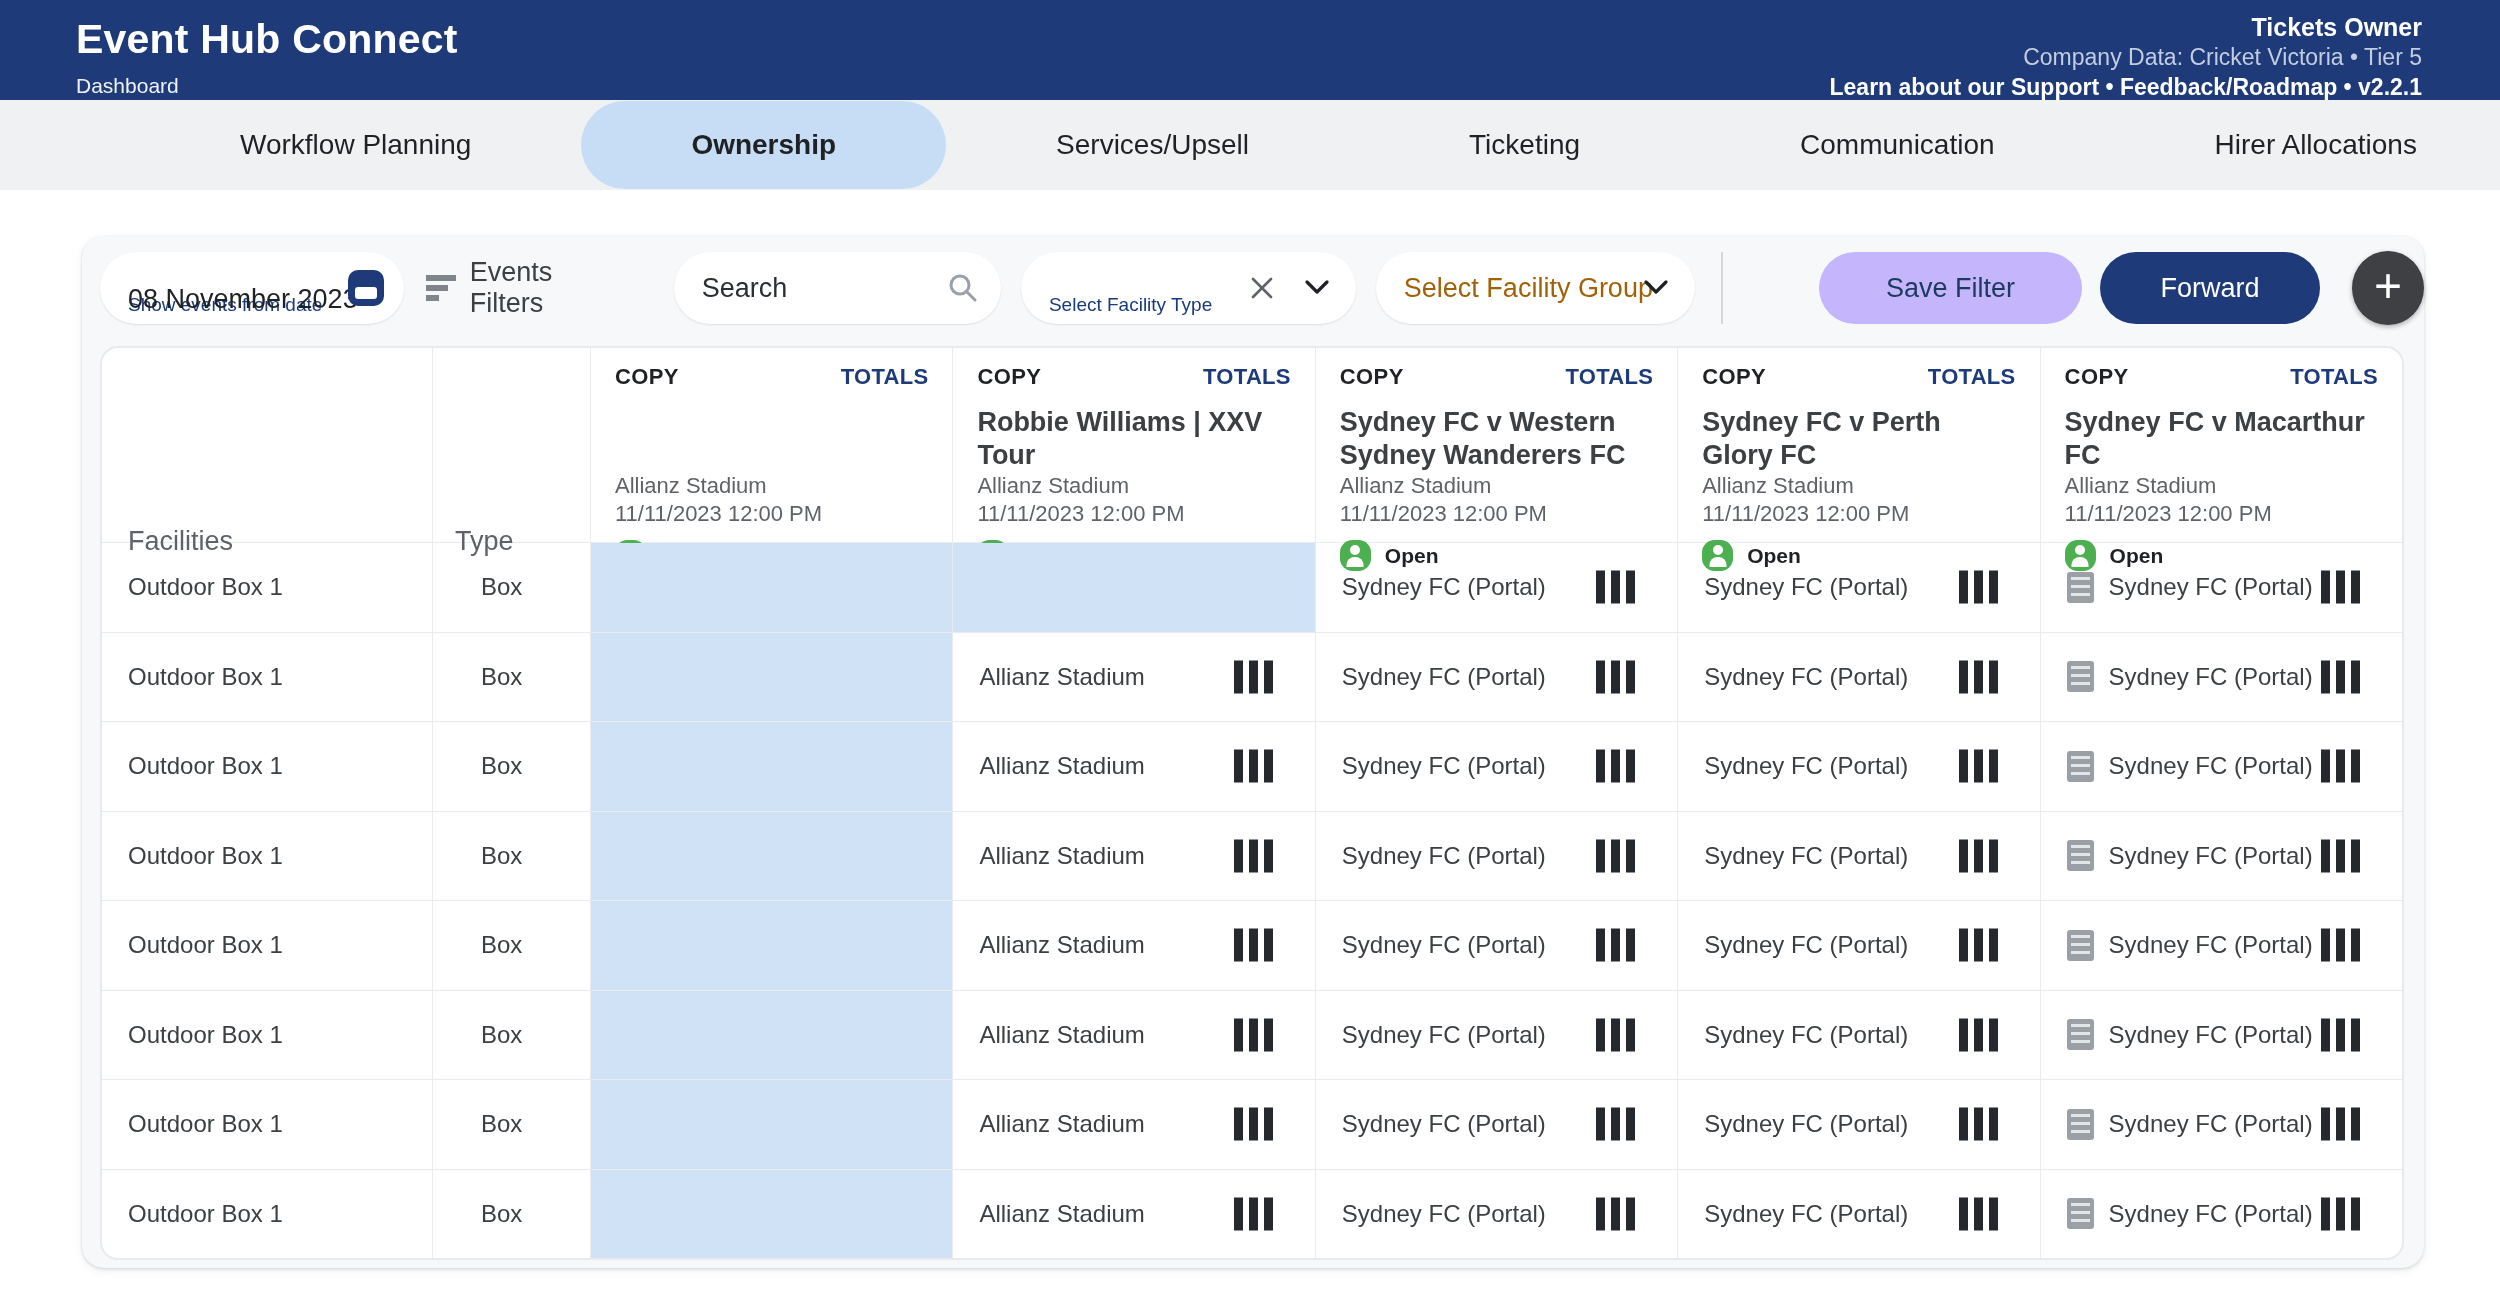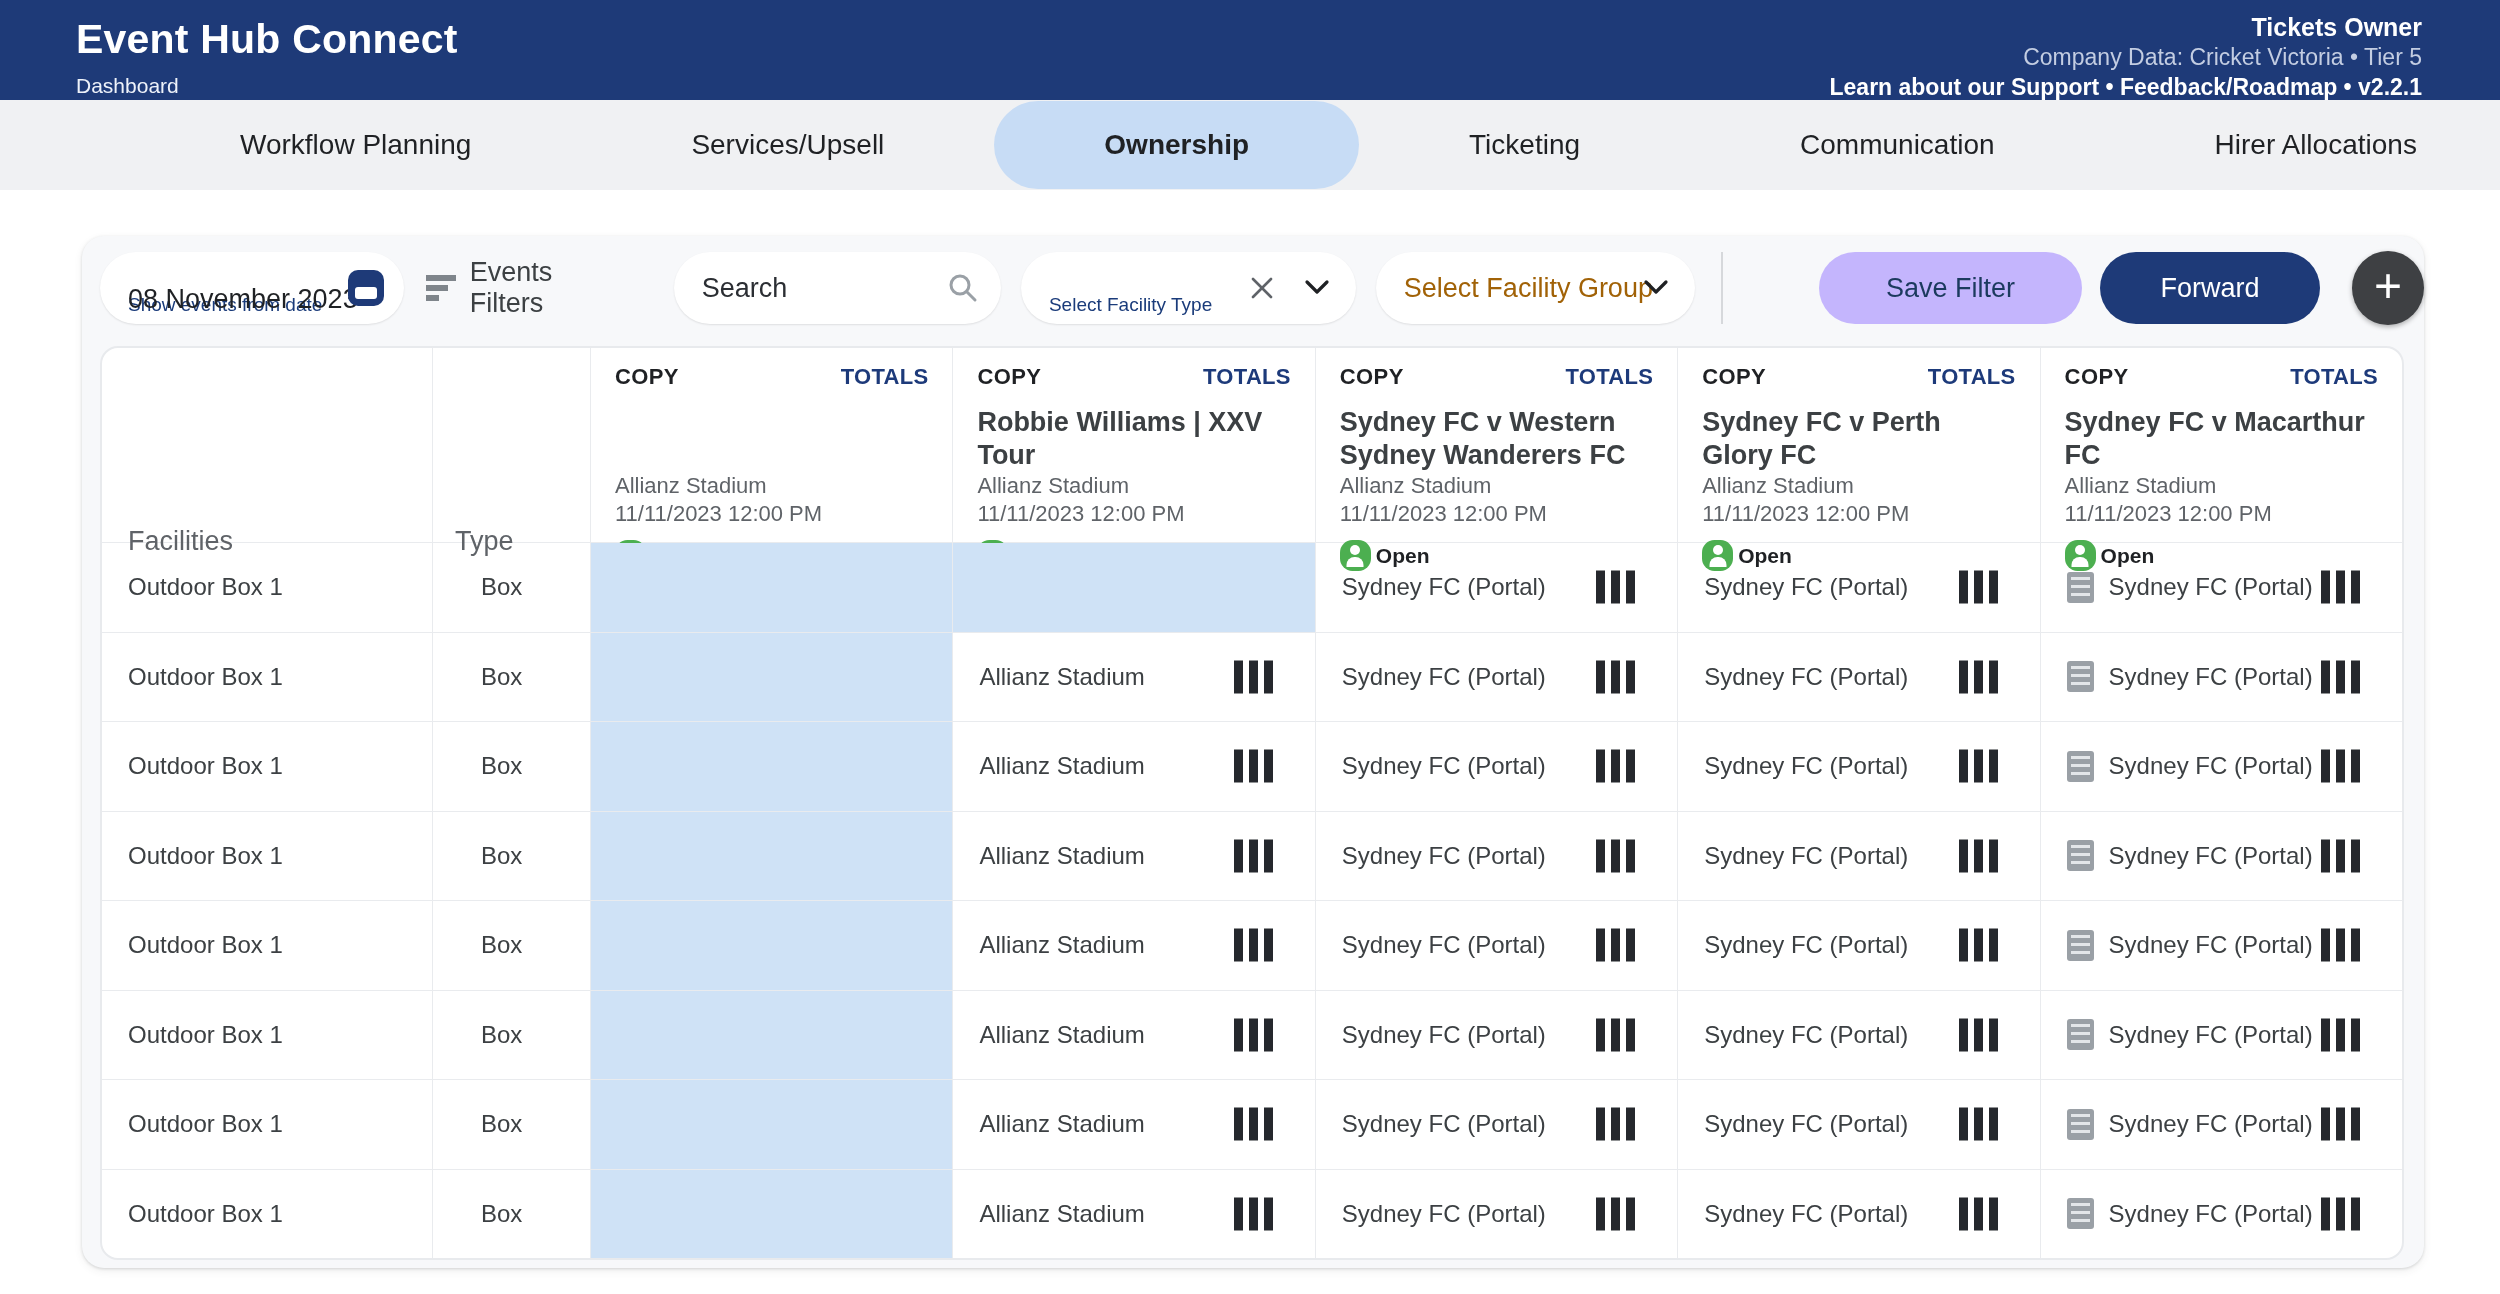--- a/index.html
+++ b/index.html
@@ -121,21 +121,21 @@
   .h-facilities { display:flex; align-items:flex-end; padding:15px 0 28px 26px; color:#5f6368; font-size:27px; }
   .h-type { display:flex; align-items:flex-end; padding:0 0 28px 22px; color:#5f6368; font-size:27px; }
 
   .event-hcell { padding:16px 24px 14px; display:flex; flex-direction:column; }
   .copy-row { display:flex; justify-content:space-between; align-items:center;gap:8px; }
   .copy-link { font-size:22px; font-weight:600; color:#1f2124; letter-spacing:.4px; cursor:pointer; }
   .totals-link { font-size:22px; font-weight:700; color:#1d3a7a; letter-spacing:.3px; cursor:pointer; }
   .event-title { margin-top:16px; font-size:27px; font-weight:700; color:#3c4043; line-height:33px; }
   .event-meta { margin-top:auto; }
   .event-venue, .event-dt { font-size:22px; color:#5f6368; line-height:28px; }
-  .status-row { display:flex; align-items:center; gap:5px; margin-top:12px; }
+  .status-row { display:flex; align-items:center; gap:14px; margin-top:12px; }
   .person-icon { width:31px; height:31px; background:#4caf50; border-radius:40%; position:relative; flex:none; }
   .person-icon::before {
     content:""; position:absolute; top:5px; left:50%; transform:translateX(-50%);
     width:10px; height:10px; background:#fff; border-radius:50%;
   }
   .person-icon::after {
     content:""; position:absolute; bottom:4px; left:50%; transform:translateX(-50%);
     width:17px; height:10px; background:#fff; border-radius:8px 8px 0 0;
   }
   .status-label { font-size:21px; font-weight:700; color:#1f2124; }
@@ -162,22 +162,22 @@
   </div>
   <div class="header-right">
     <div class="role-line">Tickets Owner</div>
     <div class="company-line">Company Data: Cricket Victoria • Tier 5</div>
     <div class="links-line">Learn about our Support • Feedback/Roadmap • v2.2.1</div>
   </div>
 </header>
 
 <nav class="tab-bar">
     <div class="tab">Workflow Planning</div>
+    <div class="tab active">Ownership</div>
     <div class="tab">Services/Upsell</div>
-    <div class="tab active">Ownership</div>
     <div class="tab">Ticketing</div>
     <div class="tab">Communication</div>
     <div class="tab">Hirer Allocations</div>
   </nav>
 
 <main class="card">
 
   <div class="filter-bar">
 
     <div class="pill date-pill">

